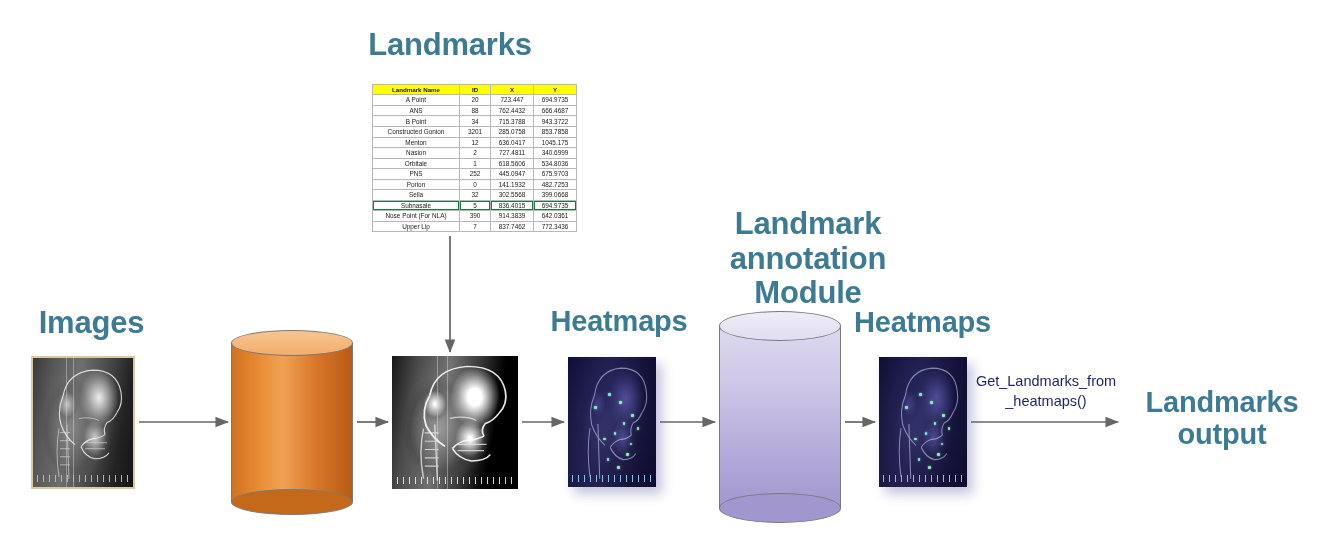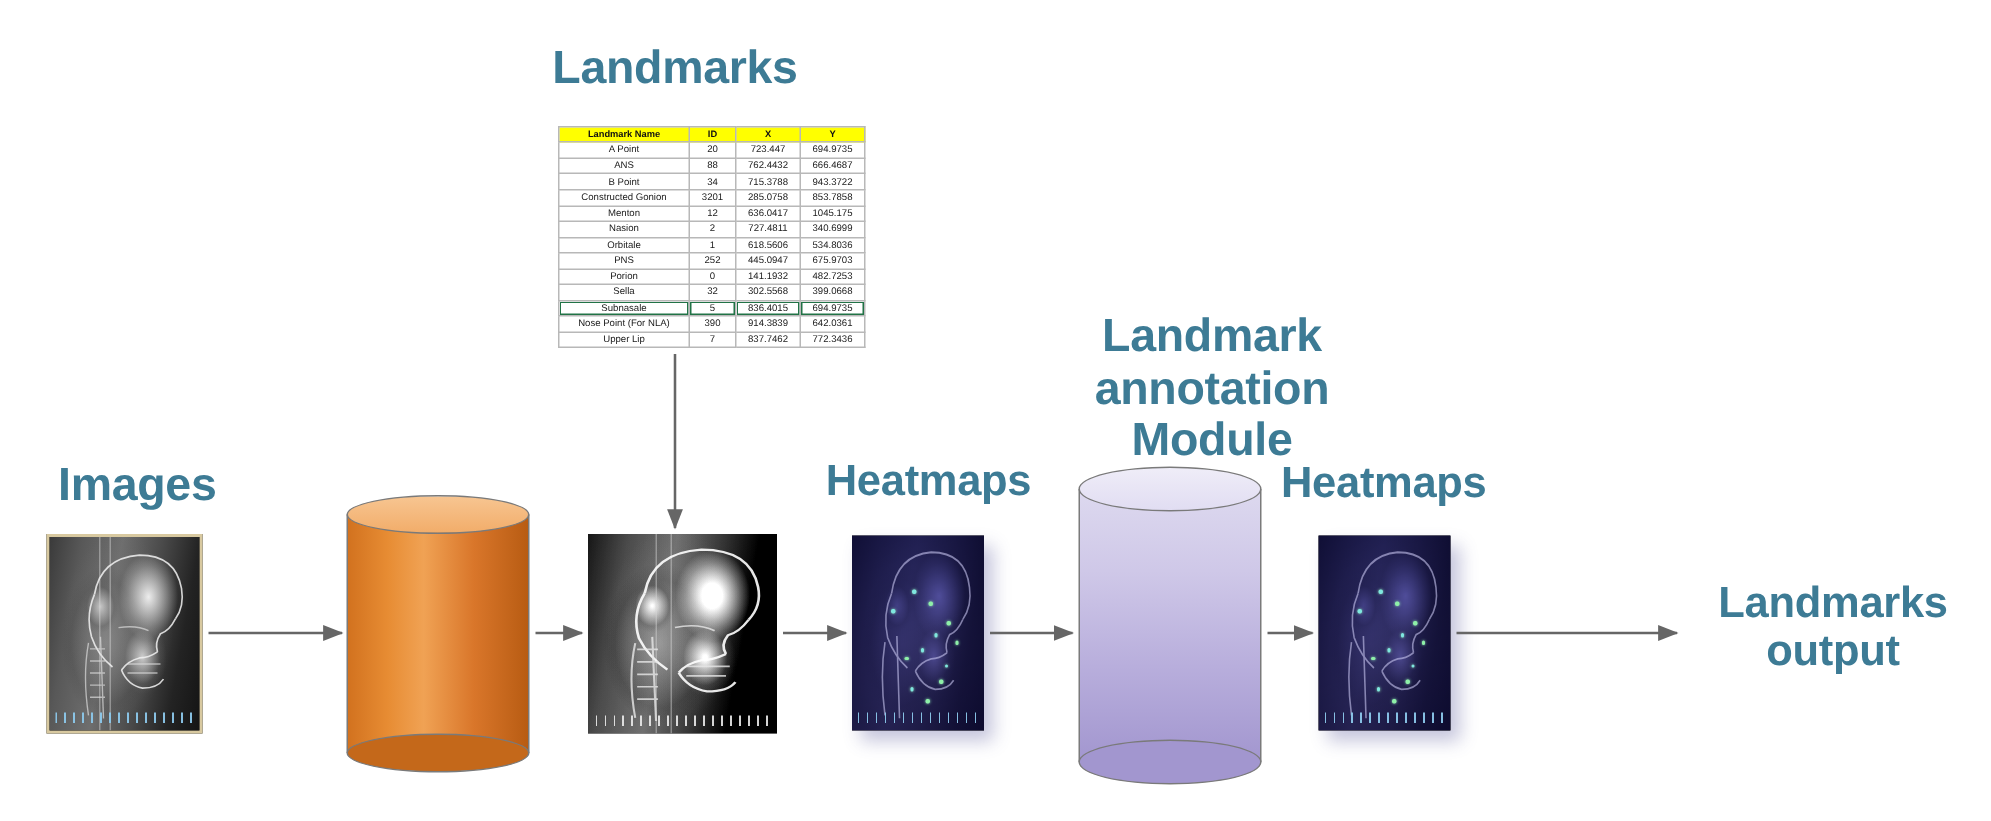--- a/index.html
+++ b/index.html
@@ -403,14 +403,16 @@
       <line x1="139" y1="422" x2="228" y2="422"></line>
       <line x1="357" y1="422" x2="388" y2="422"></line>
       <line x1="522" y1="422" x2="564" y2="422"></line>
       <line x1="660" y1="422" x2="715" y2="422"></line>
       <line x1="845" y1="422" x2="875" y2="422"></line>
       <line x1="971" y1="422" x2="1118" y2="422"></line>
       <line x1="450" y1="236" x2="450" y2="352"></line>
     </g>
   </svg>
 
+  <div class="abs" id="code-annotation">Get_Landmarks_from
+_heatmaps()</div>
 
 </div>
 
 </body></html>

